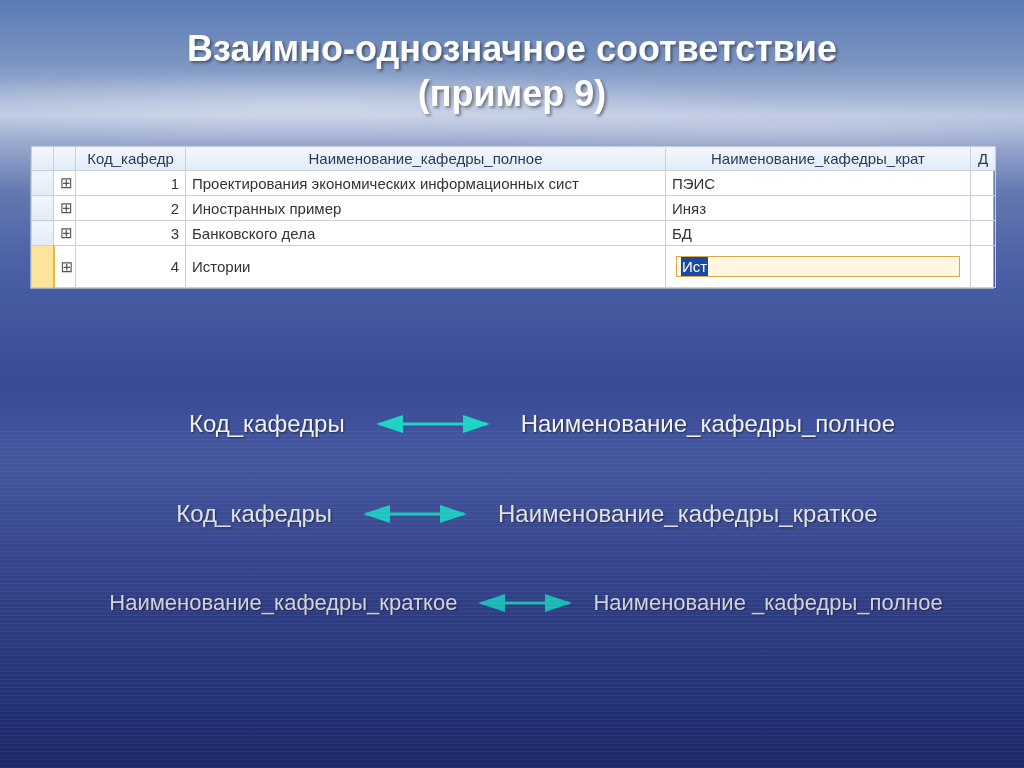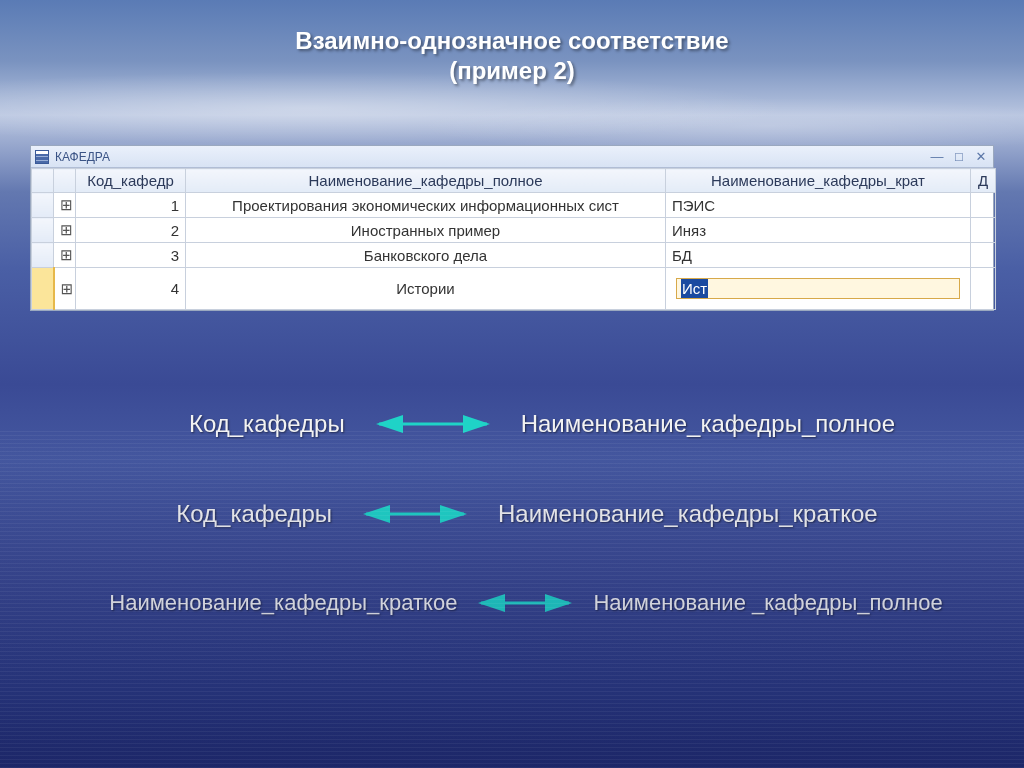--- a/index.html
+++ b/index.html
@@ -36,21 +36,21 @@
     background:
       repeating-linear-gradient(0deg, rgba(255,255,255,0.05) 0 1px, transparent 1px 4px),
       linear-gradient(to bottom, rgba(40,60,140,0.0), rgba(20,30,90,0.3));
     pointer-events: none;
   }
 
   .slide-title {
     position: absolute;
     top: 26px; left: 0; right: 0;
     text-align: center;
-    font-size: 24px;
+    font-size: 36px;
     font-weight: bold;
     color: #fff;
     text-shadow: 2px 2px 3px rgba(0,0,0,0.4);
     line-height: 1.25;
   }
 
   
   .db-window {
     position: absolute;
     top: 145px; left: 30px; width: 964px;
@@ -104,21 +104,21 @@
   }
   .grid th {
     background: linear-gradient(#f3f6fc, #e3ebf7);
     color: #2c3a5a;
     font-weight: normal;
     text-align: center;
   }
   .col-sel   { width: 22px; background: linear-gradient(#f3f6fc,#e3ebf7); }
   .col-exp   { width: 22px; text-align:center; color:#555; }
   .col-code  { width: 110px; text-align: right; }
-  .col-full  { width: 480px; text-align: center; }
+  .col-full  { width: 480px; text-align: left; }
   .col-short { width: 305px; text-align: left; }
   .col-last  { width: 25px; text-align:center; }
 
   tr td.col-sel { background: linear-gradient(#f3f6fc,#e3ebf7); }
   tr.active td.col-sel { background: #fbe59a; }
   tr.active td.col-exp { border-left: 2px solid #e6b84a; }
 
   .editing-cell {
     padding: 10px !important;
     position: relative;
@@ -153,34 +153,24 @@
 
   .rel1 { top: 410px; padding-left: 60px; }
   .rel2 { top: 500px; padding-left: 30px; font-size: 24px; }
   .rel3 { top: 590px; padding-left: 28px; font-size: 22px; }
 </style>
 </head>
 <body>
 
 <div class="slide-title">
   <span>Взаимно-однозначное  соответствие</span><br>
-  <span>(пример 2)</span>
+  <span>(пример 9)</span>
 </div>
 
 <div class="db-window">
-  <div class="db-titlebar">
-    <span class="tbl-icon"></span>
-    <span>КАФЕДРА</span>
-    <span class="spacer"></span>
-    <div class="win-btns">
-      <span class="win-btn">—</span>
-      <span class="win-btn">□</span>
-      <span class="win-btn">✕</span>
-    </div>
-  </div>
 
   <table class="grid">
     <colgroup>
       <col class="col-sel">
         <col class="col-exp">
         <col class="col-code">
         <col class="col-full">
         <col class="col-short">
         <col class="col-last">
     </colgroup>

